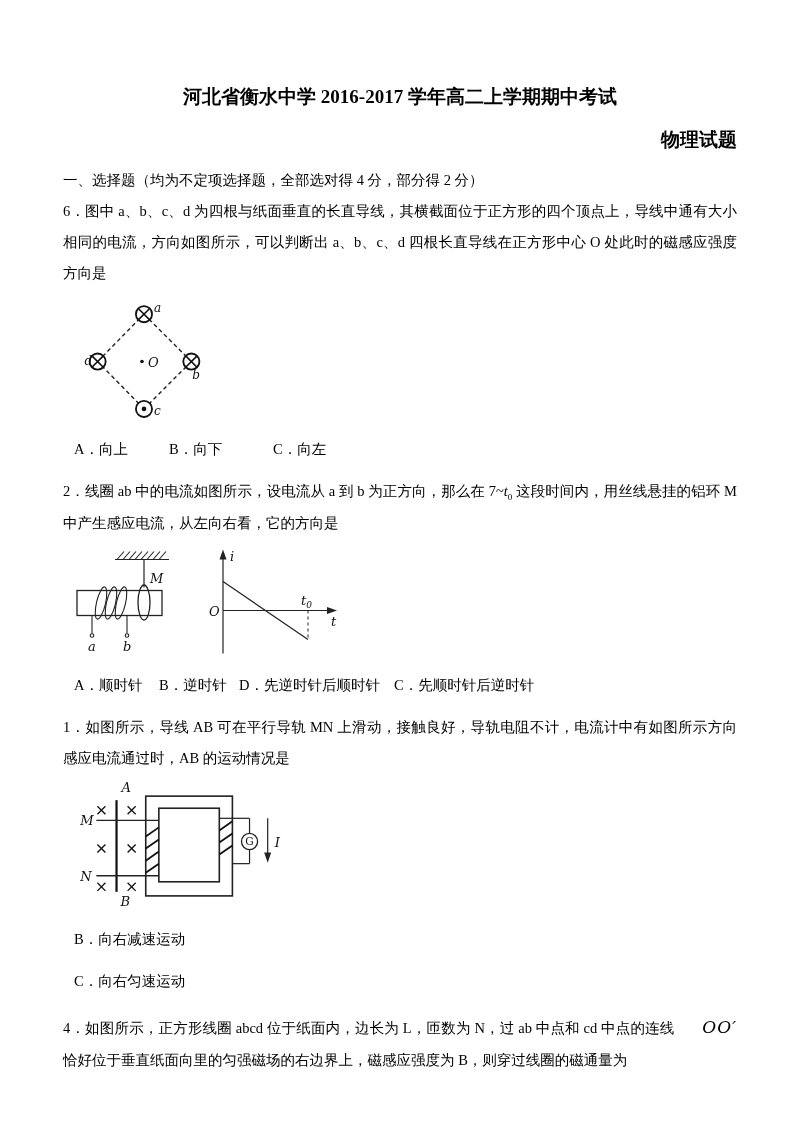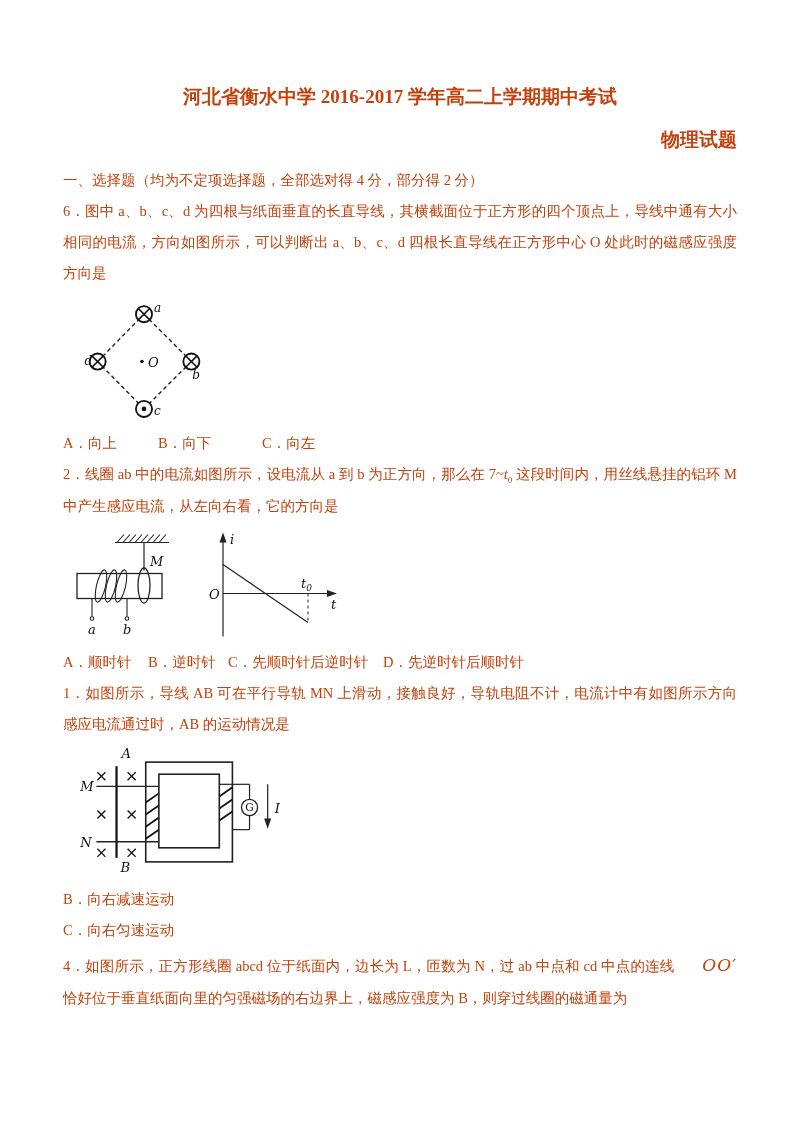--- a/index.html
+++ b/index.html
@@ -3,21 +3,21 @@
 <meta charset="utf-8">
 <style>
   html,body{margin:0;padding:0;background:#f2f2f2;}
   .page{
     position:relative;
     width:793px;height:1122px;
     margin:0 auto;
     background:#ffffff;
     box-sizing:border-box;
     padding:85px 56px 0 63px;
-    color:#c2410c;
+    color:#000000;
     font-family:"Liberation Serif","DejaVu Serif",serif;
     font-size:14.5px;
     overflow:hidden;
   }
   .title{
     margin:0 0 19px 0;
     text-align:center;
     font-size:19px;
     font-weight:bold;
     line-height:1.25;
@@ -37,21 +37,21 @@
   p.body sub{font-size:9px;}
   .oo{
     font-style:italic;
     font-size:17px;
     font-family:"DejaVu Serif","Liberation Serif",serif;
     letter-spacing:1px;
     margin-left:24px;
   }
   .opts{
     display:grid;
-    margin:0;
+    margin:11px;
     line-height:2.15;
   }
   .opts-q1{grid-template-columns:95px 104px 110px 1fr;}
   .opts-q2{grid-template-columns:85px 80px 155px 1fr;}
   .opts-q3{grid-template-columns:134px 1fr;}
   .fig{margin:4px 0 5px 0;}
   .fig-q1{margin-left:12px;}
   .fig-q2{display:flex;align-items:flex-start;margin-left:2px;}
   .fig-q3{margin-left:0;}
   svg .stroke{stroke:#222;fill:none;}
@@ -188,22 +188,22 @@
       <line x1="38" y1="38" x2="123" y2="96" class="stroke" stroke-width="1.2"></line>
 
       <line x1="123" y1="67" x2="123" y2="96" class="stroke" stroke-width="1" stroke-dasharray="3 3"></line>
       <text x="116" y="61" class="flabel"><tspan>t</tspan><tspan dy="3" font-size="9">0</tspan></text>
     </svg>
   </div>
 
   <div class="opts opts-q2">
     <span>A．顺时针</span>
     <span>B．逆时针</span>
+    <span>D．先逆时针后顺时针</span>
     <span>C．先顺时针后逆时针</span>
-    <span>D．先逆时针后顺时针</span>
   </div>
 
   <p class="body">1．如图所示，导线 AB 可在平行导轨 MN 上滑动，接触良好，导轨电阻不计，电流计中有如图所示方向感应电流通过时，AB 的运动情况是</p>
 
   <div class="fig fig-q3">
     <svg width="232" height="131" viewBox="0 0 230 130">
 
       <g stroke="#111" stroke-width="1.3">
         <line x1="34" y1="28" x2="42" y2="36"></line>
           <line x1="42" y1="28" x2="34" y2="36"></line>

